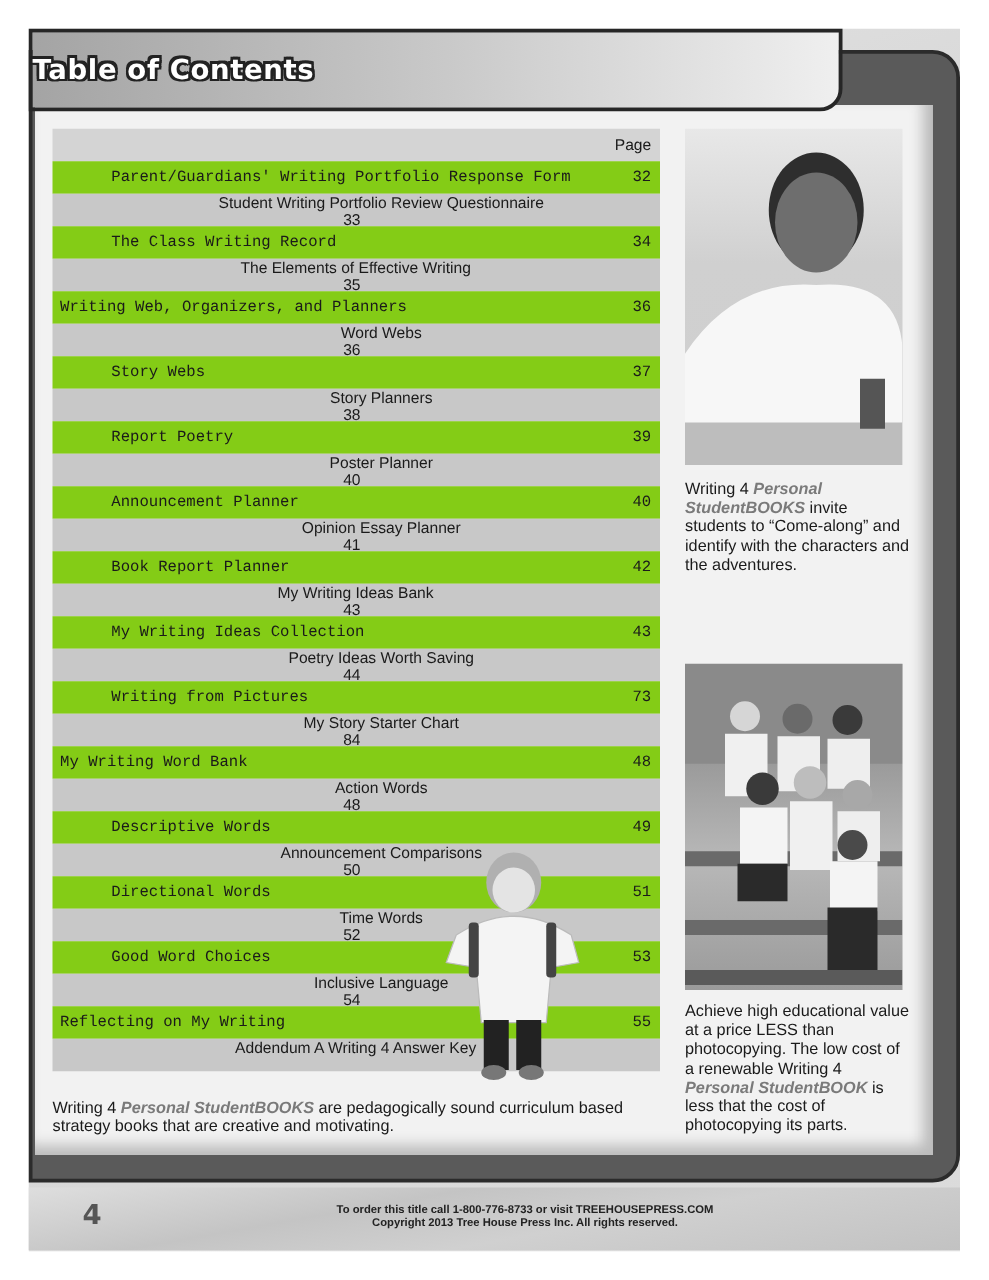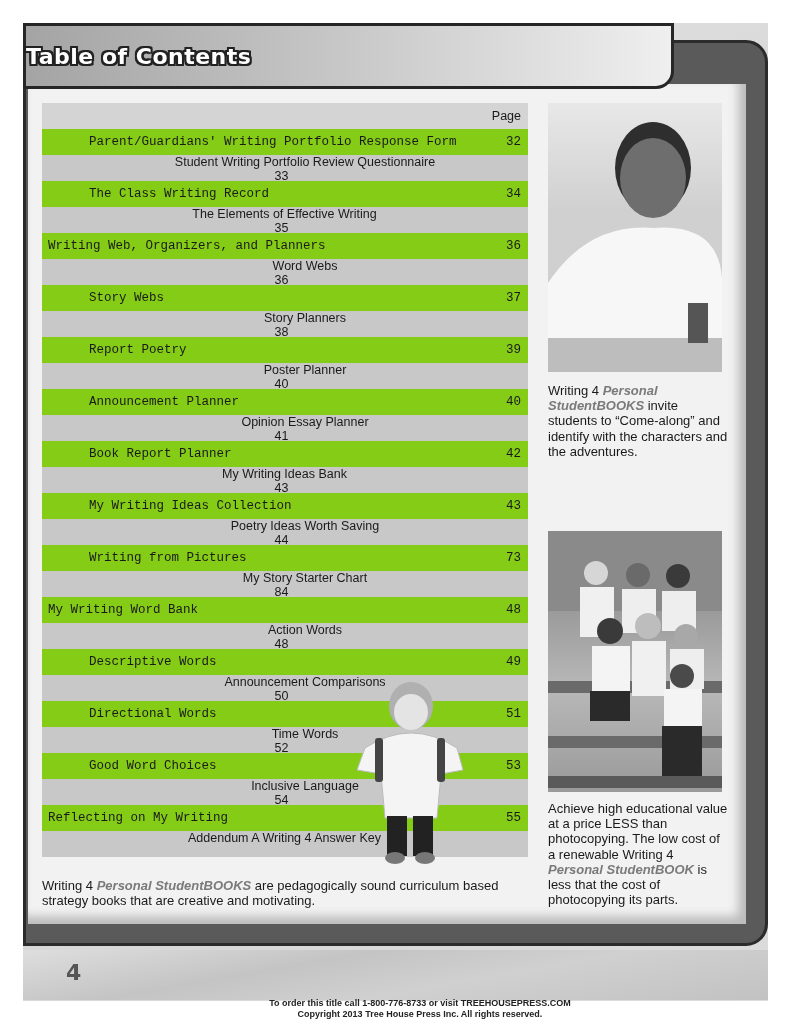--- a/index.html
+++ b/index.html
@@ -73,21 +73,20 @@
       background: linear-gradient(170deg, #dedede 0%, #c4c4c4 35%, #d0d0d0 60%, #c2c2c2 100%);
     }
     .page-number {
       position: absolute; left: 66px; top: 960px; font-size: 22px; font-weight: bold; color: #555555;
       font-family: "DejaVu Sans", sans-serif;
     }
     .footer-text {
       position: absolute; left: 180px; top: 962px; width: 480px; text-align: center;
       font-size: 9px; line-height: 11px; font-weight: bold; color: #222222;
       font-family: "Liberation Sans", sans-serif;
-      margin-top: 36px;
     }
   </style>
 </head>
 <body>
 
 <div class="page-bg"></div>
 <div class="frame-outer"></div>
 <div class="frame-inner"></div>
 
 <div class="title-bar">

